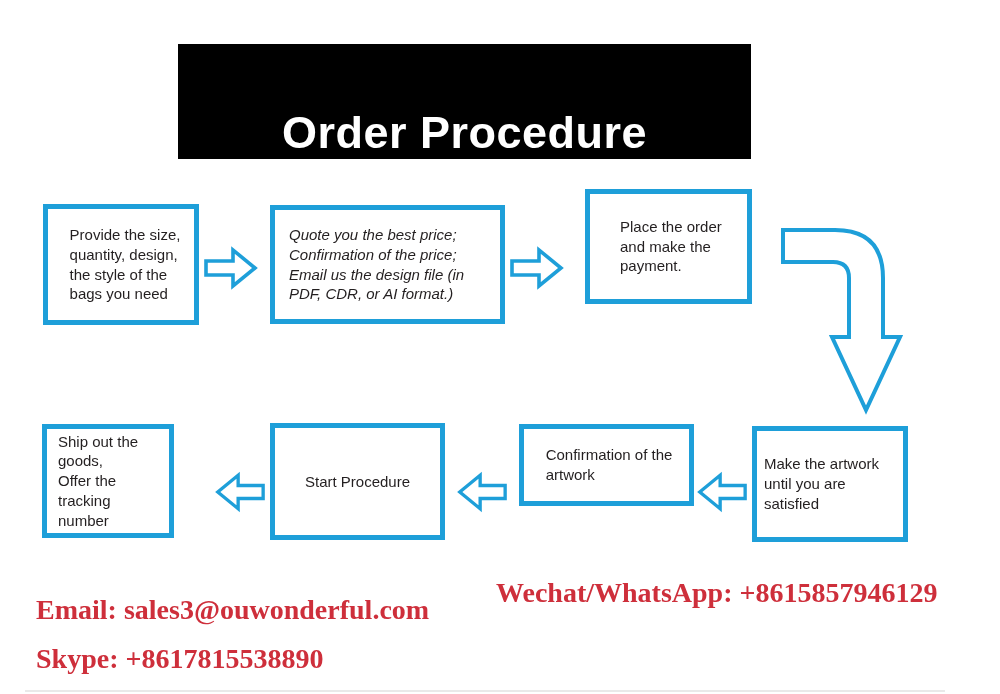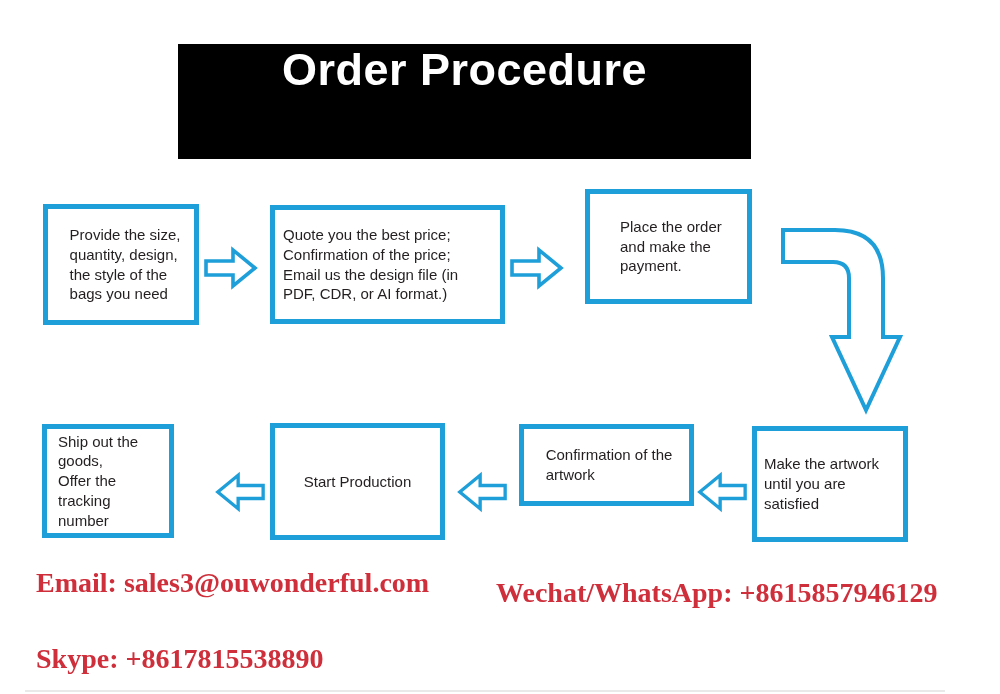--- a/index.html
+++ b/index.html
@@ -1,47 +1,47 @@
 <!DOCTYPE html>
 <html style="--accent-blue: #1E9FD9; --box-text: #231F20; --contact-red: #CE2F3B; --banner-bg: #000000; --banner-text: #FFFFFF;"><head>
 <meta charset="utf-8">
 <style>
   html,body{margin:0;padding:0;background:#ffffff;}
   .page{position:relative;width:1000px;height:694px;background:#ffffff;overflow:hidden;
         font-family:"Liberation Sans",sans-serif;}
 
   .banner{position:absolute;left:178px;top:44px;width:573px;height:115px;
-          background:var(--banner-bg,#000);display:flex;align-items:flex-start;justify-content:center;}
+          background:var(--banner-bg,#000);display:flex;align-items:flex-end;justify-content:center;}
   .banner-title{color:var(--banner-text,#fff);font-size:45px;font-weight:bold;letter-spacing:.5px;}
 
   .box{position:absolute;box-sizing:border-box;background:#ffffff;
        border:5px solid var(--accent-blue,#1E9FD9);
        display:flex;align-items:center;
        font-size:15px;line-height:1.32;color:var(--box-text,#231F20);}
   .box-text{white-space:pre-line;}
 
   .b1{left:43px;top:204px;width:156px;height:121px;padding:0 4px 0 12px;justify-content:center;}
-  .b2{left:270px;top:205px;width:235px;height:119px;padding:0 3px 0 8px;}
+  .b2{left:270px;top:205px;width:235px;height:119px;padding:0 3px 0 14px;font-style:italic;}
   .b3{left:585px;top:189px;width:167px;height:115px;padding:0 4px 0 30px;}
   .b4{left:752px;top:426px;width:156px;height:116px;padding:0 3px 0 7px;}
   .b5{left:519px;top:424px;width:175px;height:82px;padding:0 4px 0 9px;justify-content:center;}
   .b6{left:270px;top:423px;width:175px;height:117px;justify-content:center;text-align:center;}
   .b7{left:42px;top:424px;width:132px;height:114px;padding:0 20px 0 11px;}
 
   .arrow{position:absolute;color:var(--accent-blue,#1E9FD9);}
   .arrow-r1{left:204px;top:246px;}
   .arrow-r2{left:510px;top:246px;}
   .arrow-l1{left:697px;top:470px;}
   .arrow-l2{left:457px;top:470px;}
   .arrow-l3{left:215px;top:470px;}
   .curve{left:780px;top:226px;}
 
   .contact{position:absolute;font-family:"Liberation Serif",serif;font-weight:bold;
            font-size:28px;color:var(--contact-red,#CE2F3B);white-space:nowrap;}
-  .c-email{left:36px;top:567px;font-family:Liberation Serif, serif;}
+  .c-email{left:36px;top:594px;font-family:Liberation Serif, serif;}
   .c-wechat{left:496px;top:577px;}
   .c-skype{left:36px;top:643px;}
 
   .bottom-rule{position:absolute;left:25px;top:690px;width:920px;height:2px;background:#e9e9e9;}
 </style>
 </head>
 <body>
 
 <div class="page">
 
@@ -93,21 +93,21 @@
   <div class="box b5">
     <span class="box-text">Confirmation of the
 artwork</span>
   </div>
 
   <svg class="arrow arrow-l2" width="50" height="44" viewBox="0 0 54 44">
     <polygon points="52,15 25,15 25,4 3,22 25,40 25,29 52,29" fill="#ffffff" stroke="currentColor" stroke-width="3.6" stroke-linejoin="miter"></polygon>
   </svg>
 
   <div class="box b6">
-    <span class="box-text">Start Production</span>
+    <span class="box-text">Start Procedure</span>
   </div>
 
   <svg class="arrow arrow-l3" width="50" height="44" viewBox="0 0 54 44">
     <polygon points="52,15 25,15 25,4 3,22 25,40 25,29 52,29" fill="#ffffff" stroke="currentColor" stroke-width="3.6" stroke-linejoin="miter"></polygon>
   </svg>
 
   <div class="box b7">
     <span class="box-text">Ship out the goods,
 Offer the tracking
 number</span>

